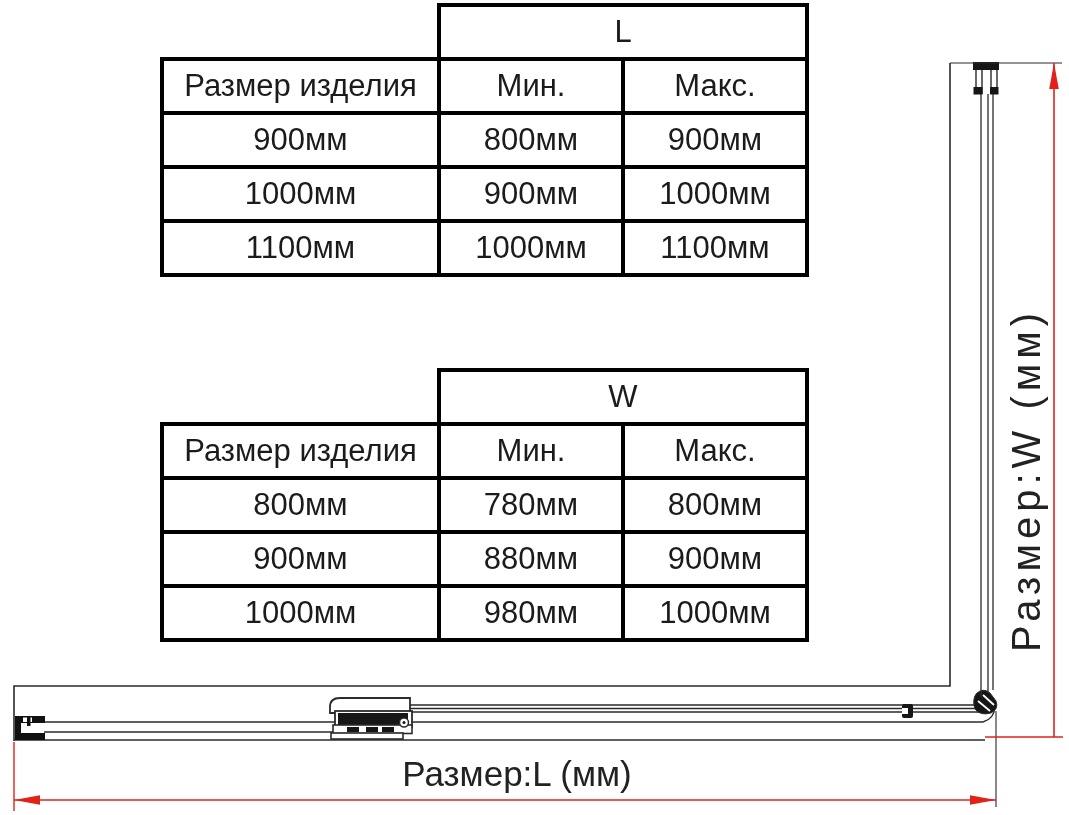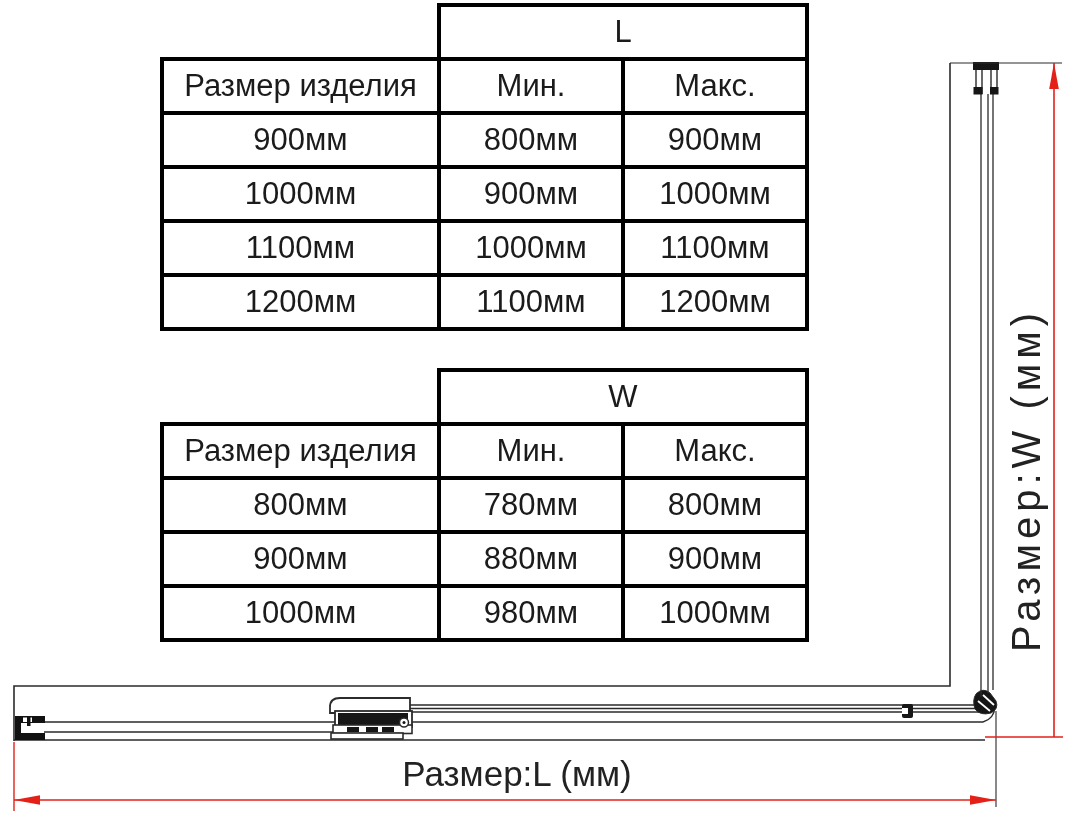--- a/index.html
+++ b/index.html
@@ -139,25 +139,20 @@
     <tr>
       <td>1000мм</td>
       <td>900мм</td>
       <td>1000мм</td>
     </tr>
     <tr>
       <td>1100мм</td>
       <td>1000мм</td>
       <td>1100мм</td>
     </tr>
-    <tr>
-      <td>1200мм</td>
-      <td>1100мм</td>
-      <td>1200мм</td>
-    </tr>
   </tbody>
     </table>
 
   <table id="table-w" class="spec-table">
     <colgroup>
         <col class="c1">
         <col class="c2">
         <col class="c3">
       </colgroup>
     <tbody>

